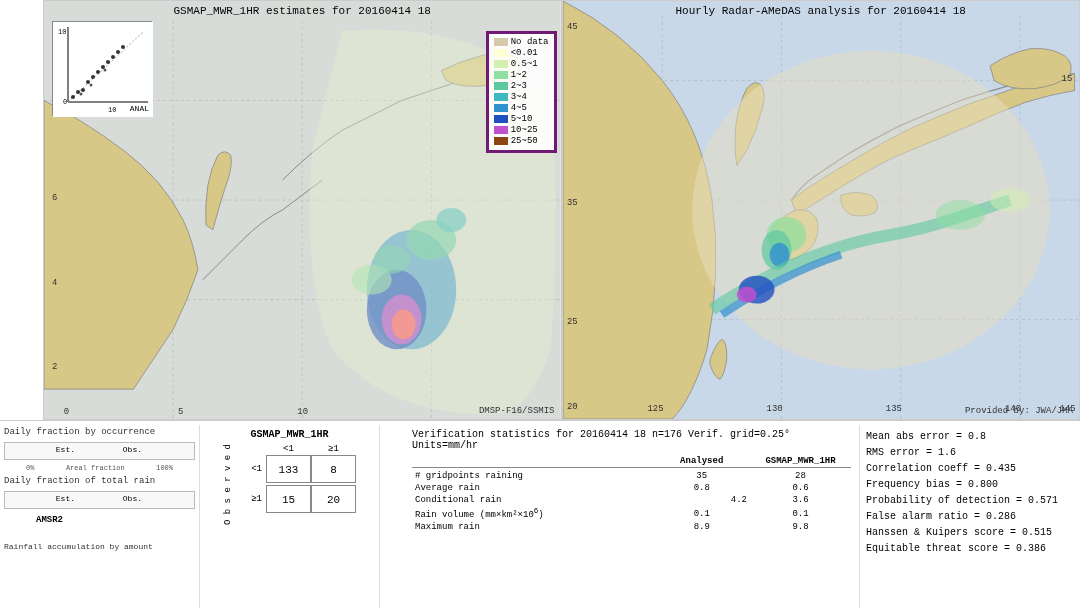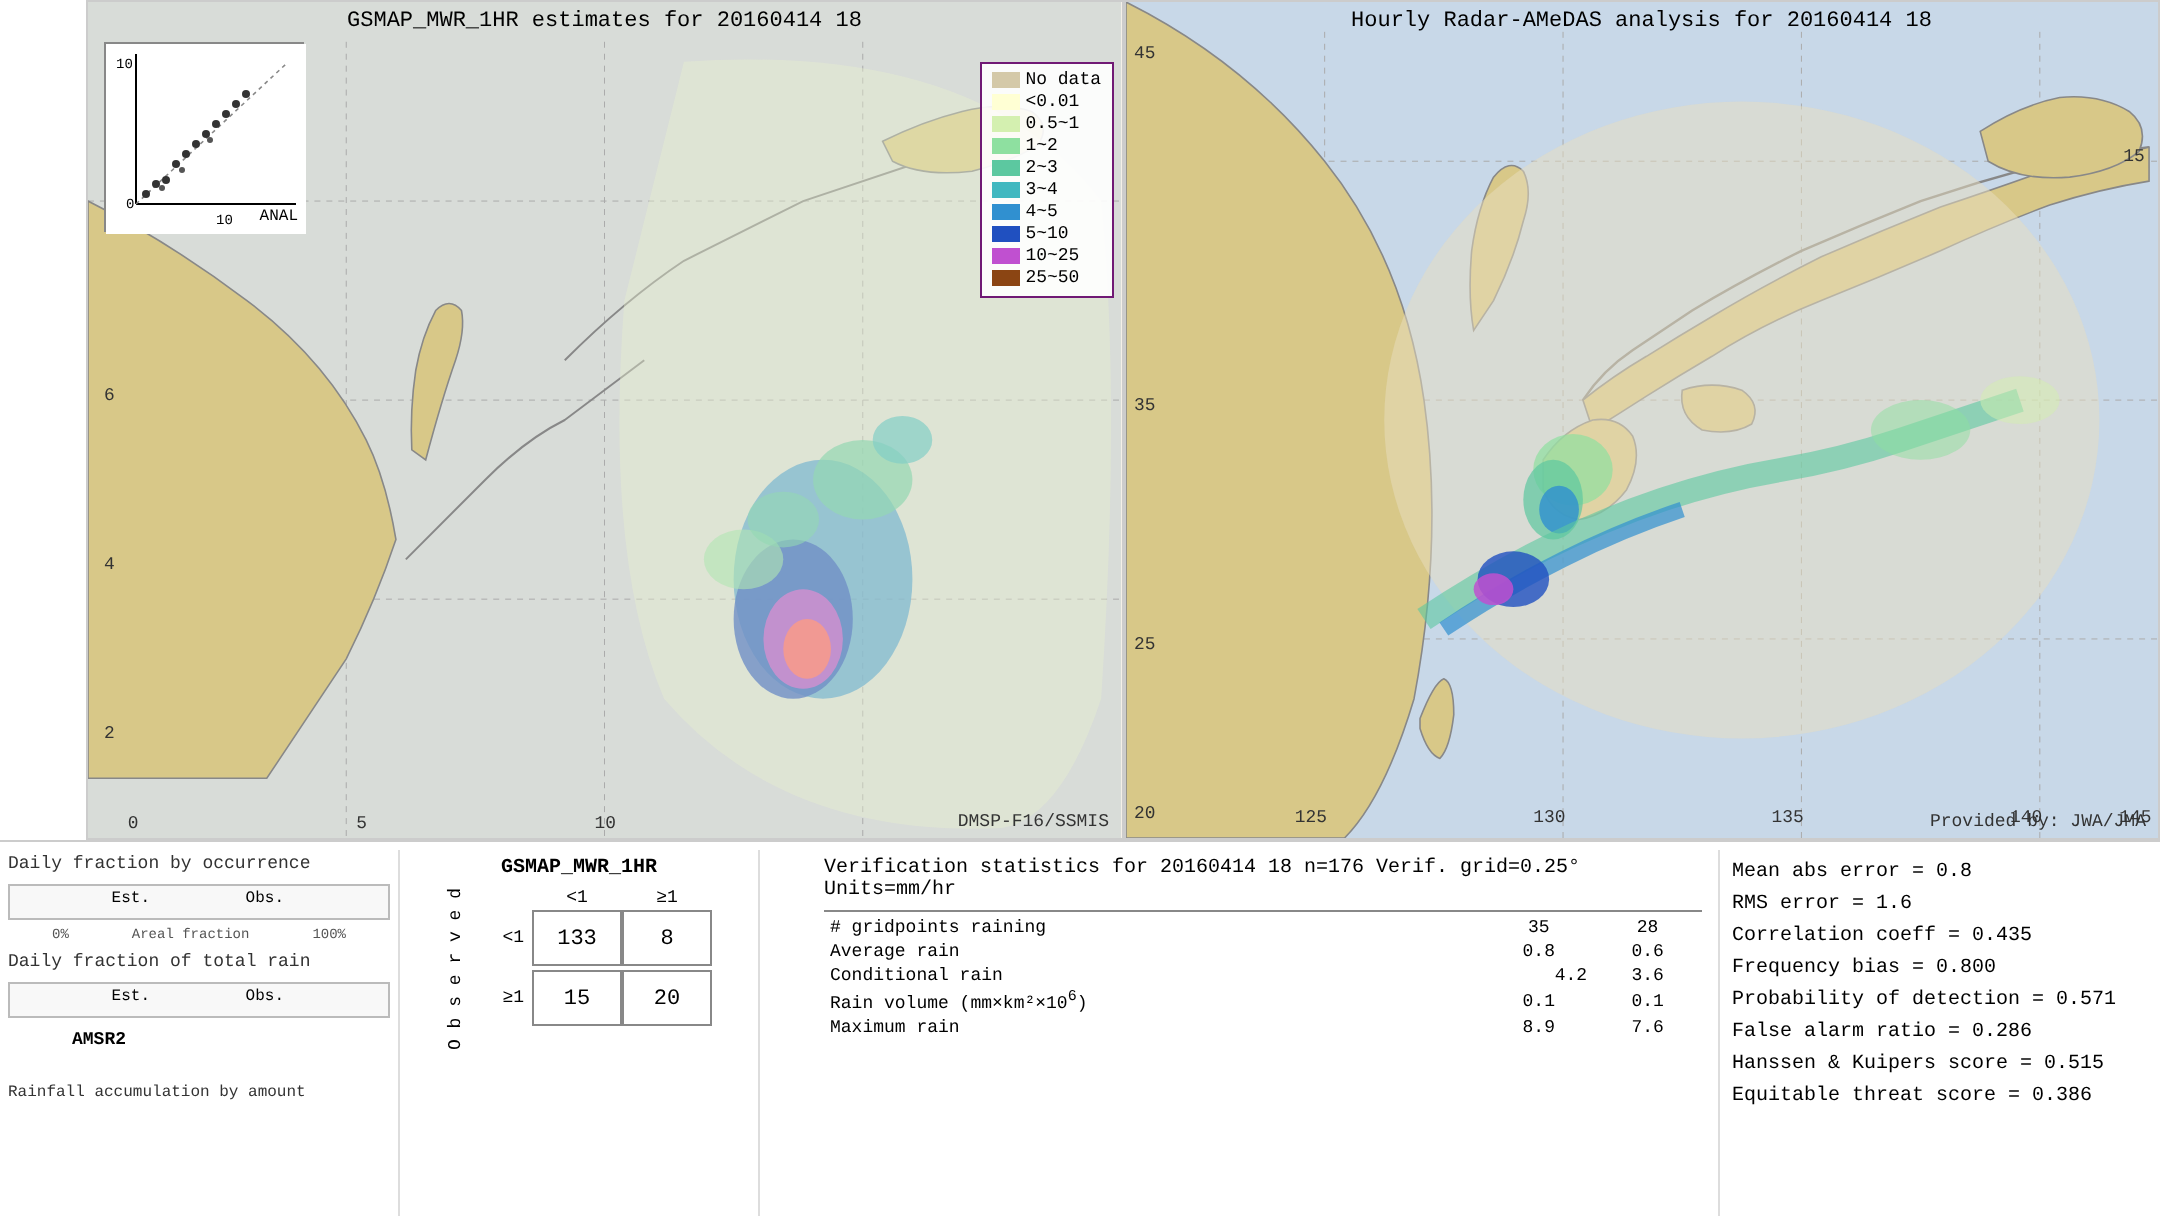--- a/index.html
+++ b/index.html
@@ -47,21 +47,21 @@
       color: #000;
       z-index: 10;
     }
 
     
     .legend-box {
       position: absolute;
       top: 30px;
       right: 4px;
       background: rgba(255,255,255,0.9);
-      border: 1px solid #701a75;
+      border: 3px solid #701a75;
       padding: 3px 5px;
       font-size: 9px;
       z-index: 20;
     }
     .legend-item {
       display: flex;
       align-items: center;
       gap: 3px;
       margin-bottom: 1px;
     }
@@ -553,20 +553,25 @@
             <div class="ct-cell">20</div>
           </div>
         </div>
       </div>
     </div>
 
     <div class="stats-panel">
       <div class="stats-title">Verification statistics for 20160414 18  n=176  Verif. grid=0.25°  Units=mm/hr</div>
       <table class="stats-table">
         <tbody>
+            <tr class="stats-header-row">
+          <td style="width:55%;"></td>
+          <td style="width:22%;text-align:center;">Analysed</td>
+          <td style="width:23%;text-align:center;">GSMAP_MWR_1HR</td>
+        </tr>
         <tr>
           <td colspan="3" style="border-top:1px solid #888;padding:1px 0;"></td>
         </tr>
         <tr>
           <td># gridpoints raining</td>
           <td style="text-align:center;">35</td>
           <td style="text-align:center;">28</td>
         </tr>
         <tr>
           <td>Average rain</td>
@@ -579,21 +584,21 @@
           <td style="text-align:center;">3.6</td>
         </tr>
         <tr>
           <td>Rain volume (mm×km²×10<sup>6</sup>)</td>
           <td style="text-align:center;">0.1</td>
           <td style="text-align:center;">0.1</td>
         </tr>
         <tr>
           <td>Maximum rain</td>
           <td style="text-align:center;">8.9</td>
-          <td style="text-align:center;">7.6</td>
+          <td style="text-align:center;">9.8</td>
         </tr>
       </tbody>
         </table>
     </div>
 
     <div class="metrics-panel">
       <div class="metric-line">Mean abs error = 0.8</div>
       <div class="metric-line">RMS error = 1.6</div>
       <div class="metric-line">Correlation coeff = 0.435</div>
       <div class="metric-line">Frequency bias = 0.800</div>

